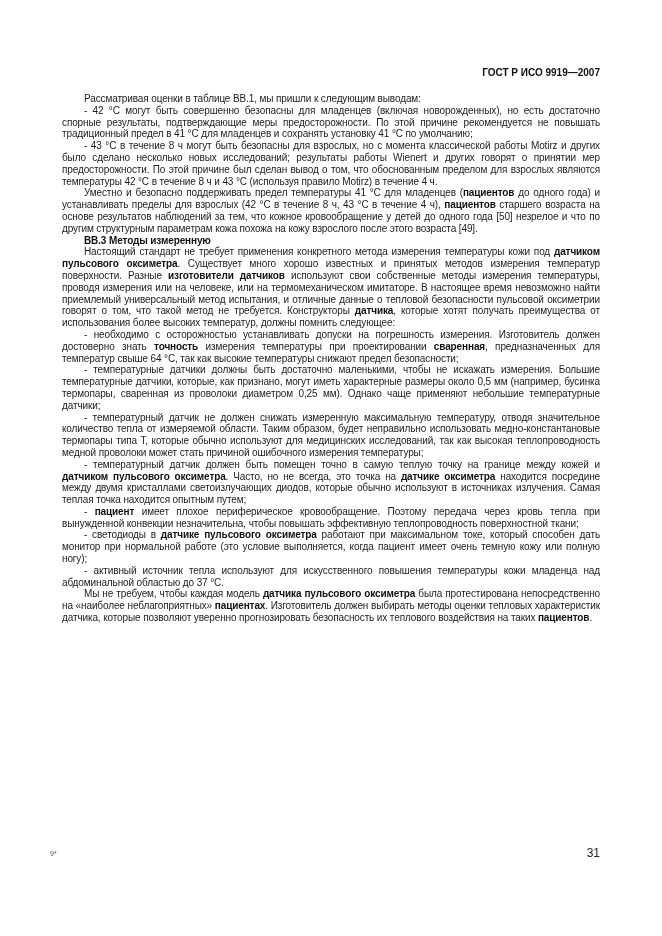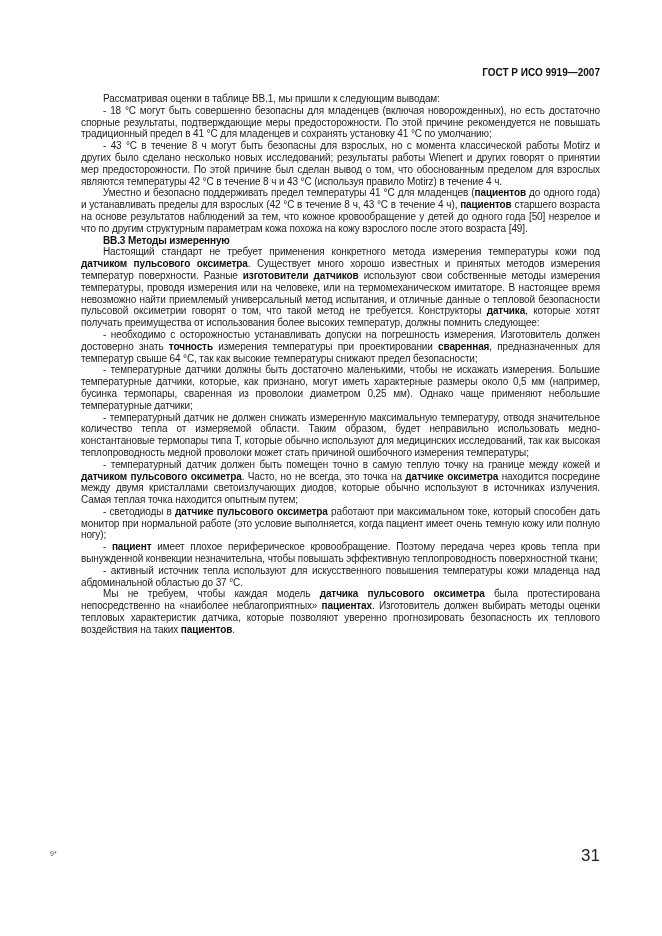--- a/index.html
+++ b/index.html
@@ -31,67 +31,67 @@
     position: absolute;
     top: 93px;
     left: 62px;
     width: 538px;
     font-size: 10px;
     line-height: 11.8px;
     text-align: justify;
     letter-spacing: -0.12px;
     color: #1c1c1c;
   }
-  .para { text-indent: 22px; margin-left: 19px; }
+  .para { text-indent: 22px; }
   .para b { font-weight: bold; color: #111111; }
   .para.heading { font-weight: bold; color: #111111; }
   .doc-footer {
     position: absolute;
     left: 0;
     right: 0;
     top: 846px;
     height: 20px;
   }
   .sig-mark {
     position: absolute;
     left: 50px;
     top: 4px;
     font-size: 7px;
     color: #555555;
   }
   .page-num {
     position: absolute;
     right: 62px;
     top: 0;
-    font-size: 17px;
+    font-size: 12px;
     color: #222222;
   }
 </style>
 </head>
 <body>
 
 <div class="page">
 
   <div class="doc-header">
     <span>ГОСТ Р ИСО 9919—2007</span>
   </div>
 
   <div class="doc-body" id="doc-body">
       <p class="para"><span>Рассматривая оценки в таблице ВВ.1, мы пришли к следующим выводам:</span></p>
-      <p class="para"><span>- 18 °С могут быть совершенно безопасны для младенцев (включая новорожденных), но есть достаточно спорные результаты, подтверждающие меры предосторожности. По этой причине рекомендуется не повышать традиционный предел в 41 °С для младенцев и сохранять установку 41 °С по умолчанию;</span></p>
+      <p class="para"><span>- 42 °С могут быть совершенно безопасны для младенцев (включая новорожденных), но есть достаточно спорные результаты, подтверждающие меры предосторожности. По этой причине рекомендуется не повышать традиционный предел в 41 °С для младенцев и сохранять установку 41 °С по умолчанию;</span></p>
       <p class="para"><span>- 43 °С в течение 8 ч могут быть безопасны для взрослых, но с момента классической работы Motirz и других было сделано несколько новых исследований; результаты работы Wienert и других говорят о принятии мер предосторожности. По этой причине был сделан вывод о том, что обоснованным пределом для взрослых являются температуры 42 °С в течение 8 ч и 43 °С (используя правило Motirz) в течение 4 ч.</span></p>
       <p class="para"><span>Уместно и безопасно поддерживать предел температуры 41 °С для младенцев (</span><b>пациентов</b><span> до одного года) и устанавливать пределы для взрослых (42 °С в течение 8 ч, 43 °С в течение 4 ч), </span><b>пациентов</b><span> старшего возраста на основе результатов наблюдений за тем, что кожное кровообращение у детей до одного года [50] незрелое и что по другим структурным параметрам кожа похожа на кожу взрослого после этого возраста [49].</span></p>
       <p class="para heading"><span>ВВ.3 Методы измеренную</span></p>
       <p class="para"><span>Настоящий стандарт не требует применения конкретного метода измерения температуры кожи под </span><b>датчиком пульсового оксиметра</b><span>. Существует много хорошо известных и принятых методов измерения температур поверхности. Разные </span><b>изготовители датчиков</b><span> используют свои собственные методы измерения температуры, проводя измерения или на человеке, или на термомеханическом имитаторе. В настоящее время невозможно найти приемлемый универсальный метод испытания, и отличные данные о тепловой безопасности пульсовой оксиметрии говорят о том, что такой метод не требуется. Конструкторы </span><b>датчика</b><span>, которые хотят получать преимущества от использования более высоких температур, должны помнить следующее:</span></p>
       <p class="para"><span>- необходимо с осторожностью устанавливать допуски на погрешность измерения. Изготовитель должен достоверно знать </span><b>точность</b><span> измерения температуры при проектировании </span><b>сваренная</b><span>, предназначенных для температур свыше 64 °С, так как высокие температуры снижают предел безопасности;</span></p>
       <p class="para"><span>- температурные датчики должны быть достаточно маленькими, чтобы не искажать измерения. Большие температурные датчики, которые, как признано, могут иметь характерные размеры около 0,5 мм (например, бусинка термопары, сваренная из проволоки диаметром 0,25 мм). Однако чаще применяют небольшие температурные датчики;</span></p>
       <p class="para"><span>- температурный датчик не должен снижать измеренную максимальную температуру, отводя значительное количество тепла от измеряемой области. Таким образом, будет неправильно использовать медно-константановые термопары типа Т, которые обычно используют для медицинских исследований, так как высокая теплопроводность медной проволоки может стать причиной ошибочного измерения температуры;</span></p>
       <p class="para"><span>- температурный датчик должен быть помещен точно в самую теплую точку на границе между кожей и </span><b>датчиком пульсового оксиметра</b><span>. Часто, но не всегда, это точка на </span><b>датчике оксиметра</b><span> находится посредине между двумя кристаллами светоизлучающих диодов, которые обычно используют в источниках излучения. Самая теплая точка находится опытным путем;</span></p>
+      <p class="para"><span>- </span><b>пациент</b><span> имеет плохое периферическое кровообращение. Поэтому передача через кровь тепла при вынужденной конвекции незначительна, чтобы повышать эффективную теплопроводность поверхностной ткани;</span></p>
       <p class="para"><span>- светодиоды в </span><b>датчике пульсового оксиметра</b><span> работают при максимальном токе, который способен дать монитор при нормальной работе (это условие выполняется, когда пациент имеет очень темную кожу или полную ногу);</span></p>
-      <p class="para"><span>- </span><b>пациент</b><span> имеет плохое периферическое кровообращение. Поэтому передача через кровь тепла при вынужденной конвекции незначительна, чтобы повышать эффективную теплопроводность поверхностной ткани;</span></p>
       <p class="para"><span>- активный источник тепла используют для искусственного повышения температуры кожи младенца над абдоминальной областью до 37 °С.</span></p>
       <p class="para"><span>Мы не требуем, чтобы каждая модель </span><b>датчика пульсового оксиметра</b><span> была протестирована непосредственно на «наиболее неблагоприятных» </span><b>пациентах</b><span>. Изготовитель должен выбирать методы оценки тепловых характеристик датчика, которые позволяют уверенно прогнозировать безопасность их теплового воздействия на таких </span><b>пациентов</b><span>.</span></p>
     </div>
 
   <div class="doc-footer">
     <span class="sig-mark">9*</span>
     <span class="page-num">31</span>
   </div>
 
 </div>

